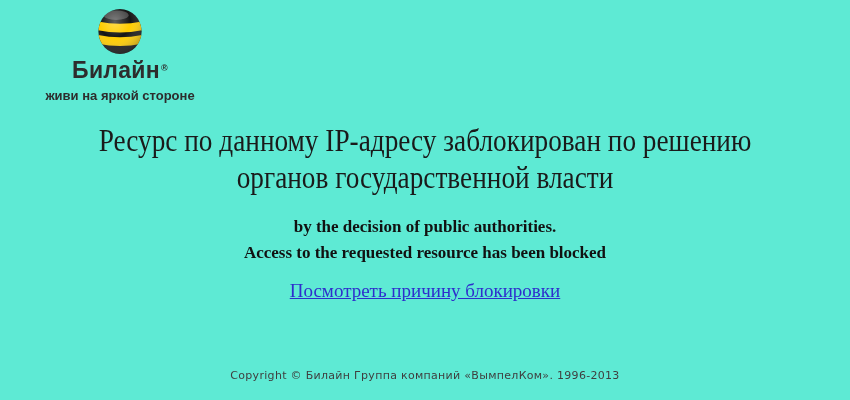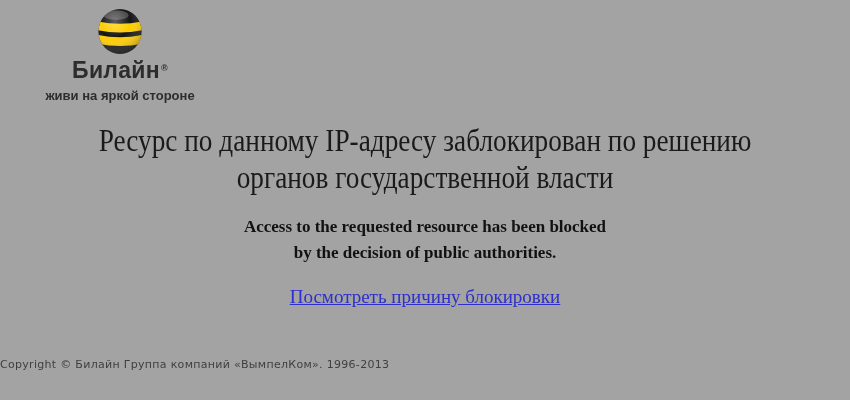--- a/index.html
+++ b/index.html
@@ -1,20 +1,20 @@
 <!DOCTYPE html>
 <html><head>
 <meta charset="utf-8">
 <style>
   html, body { margin: 0; padding: 0; background: #f8f8f8; }
   .page {
     position: relative;
     width: 850px;
     height: 400px;
-    background: #a3a3a3;
+    background: #5eead4;
     overflow: hidden;
     margin: 0 auto;
   }
 
   
   .logo {
     position: absolute;
     top: 8px;
     left: 62px;
     width: 116px;
@@ -78,39 +78,40 @@
     font-family: "Liberation Serif", serif;
     font-weight: 700;
     font-size: 17px;
     line-height: 26px;
     color: #111111;
   }
   .subheading .line { display: block; }
 
   .linkwrap {
     position: absolute;
-    top: 286px;
+    top: 280px;
     left: 0;
     width: 100%;
     text-align: center;
   }
   .reason-link {
     font-family: "Liberation Serif", serif;
     font-size: 19px;
     color: #2e2ecc;
     text-decoration: underline;
     cursor: pointer;
   }
 
   
   .copyright {
     position: absolute;
-    top: 358px;
+    top: 369px;
     left: 0;
     width: 100%;
+    text-align: center;
     font-family: "DejaVu Sans", sans-serif;
     font-size: 11px;
     color: #3f3f3f;
     letter-spacing: 0.3px;
   }
 </style>
 </head>
 <body>
 
 <div class="page">
@@ -140,22 +141,22 @@
     </div>
     <div class="slogan">живи на яркой стороне</div>
   </div>
 
   <h1 class="heading">
     <span class="line">Ресурс по данному IP-адресу заблокирован по решению</span>
     <span class="line">органов государственной власти</span>
   </h1>
 
   <p class="subheading">
+    <span class="line">by the decision of public authorities.</span>
     <span class="line">Access to the requested resource has been blocked</span>
-    <span class="line">by the decision of public authorities.</span>
   </p>
 
   <div class="linkwrap">
     <a href="#" class="reason-link">Посмотреть причину блокировки</a>
   </div>
 
   <div class="copyright">Copyright © Билайн Группа компаний «ВымпелКом». 1996-2013</div>
 
 </div>
 

